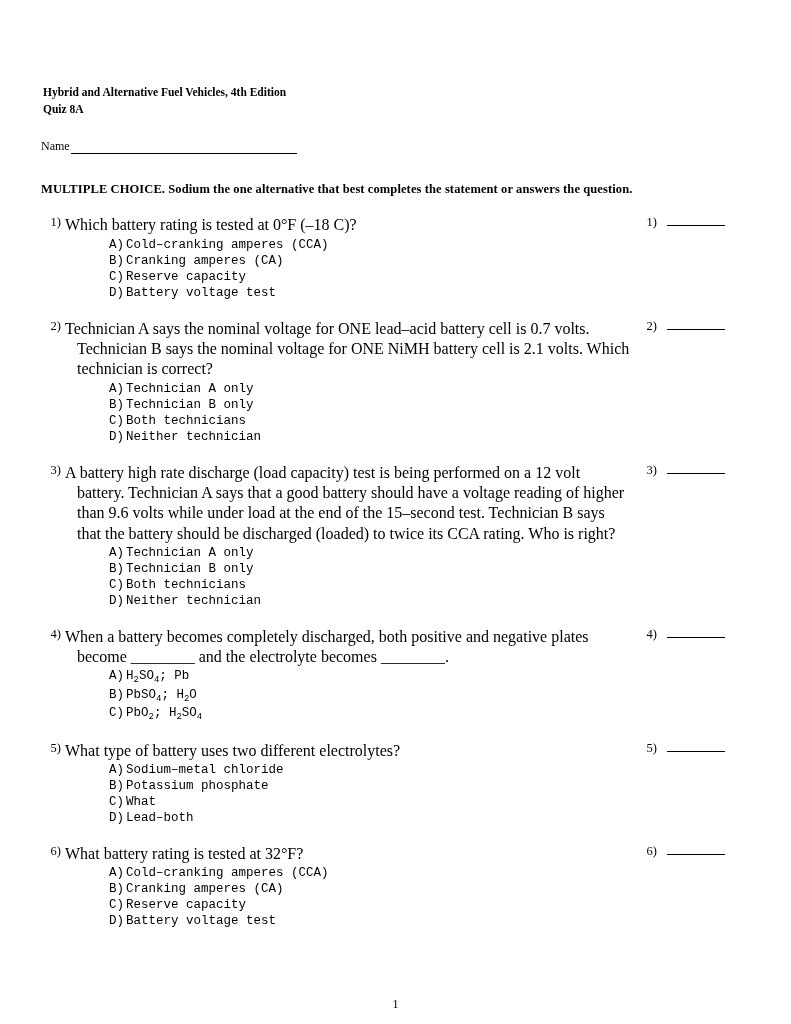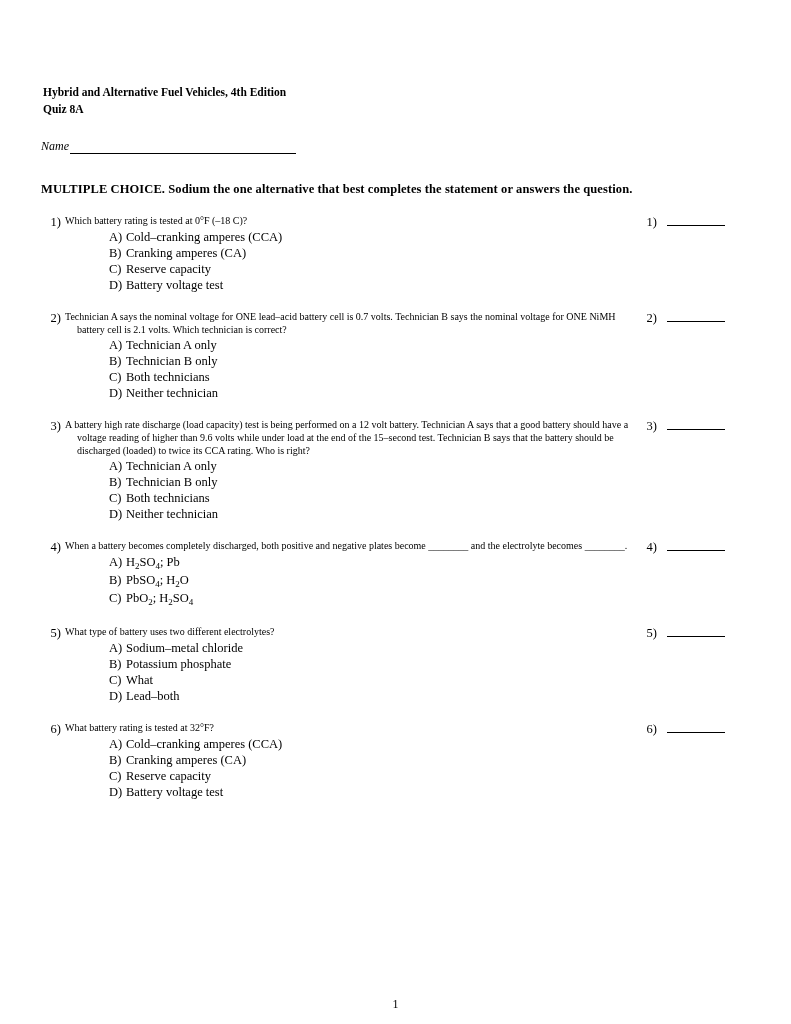--- a/index.html
+++ b/index.html
@@ -31,21 +31,20 @@
   }
   .header-line {
     white-space: nowrap;
   }
   .name-row {
     margin-top: 22px;
     margin-left: 2px;
     font-size: 12px;
     display: flex;
     align-items: flex-end;
-    font-style: italic;
   }
   .name-label {
     font-family: "Liberation Serif", serif;
     font-size: 12px;
   }
   .name-rule {
     display: inline-block;
     width: 226px;
     border-bottom: 1px solid #000;
     height: 11px;
@@ -76,33 +75,34 @@
     flex: 0 0 26px;
     font-size: 12.5px;
     padding-right: 4px;
     box-sizing: border-box;
   }
   .q-body {
     flex: 1 1 auto;
     max-width: 565px;
   }
   .q-stem {
-    font-size: 10px;
+    font-size: 16px;
     line-height: 1.27;
     margin-left: 12px;
     text-indent: -12px;
   }
   .choices {
     margin-top: 1px;
     margin-left: 44px;
   }
   .choice {
     font-size: 12.5px;
     line-height: 1.28;
     white-space: nowrap;
+    font-family: Liberation Mono, monospace;
   }
   .choice .lbl {
     display: inline-block;
     width: 17px;
   }
   .answer-slot {
     position: absolute;
     right: 0px;
     top: 0px;
     width: 110px;

